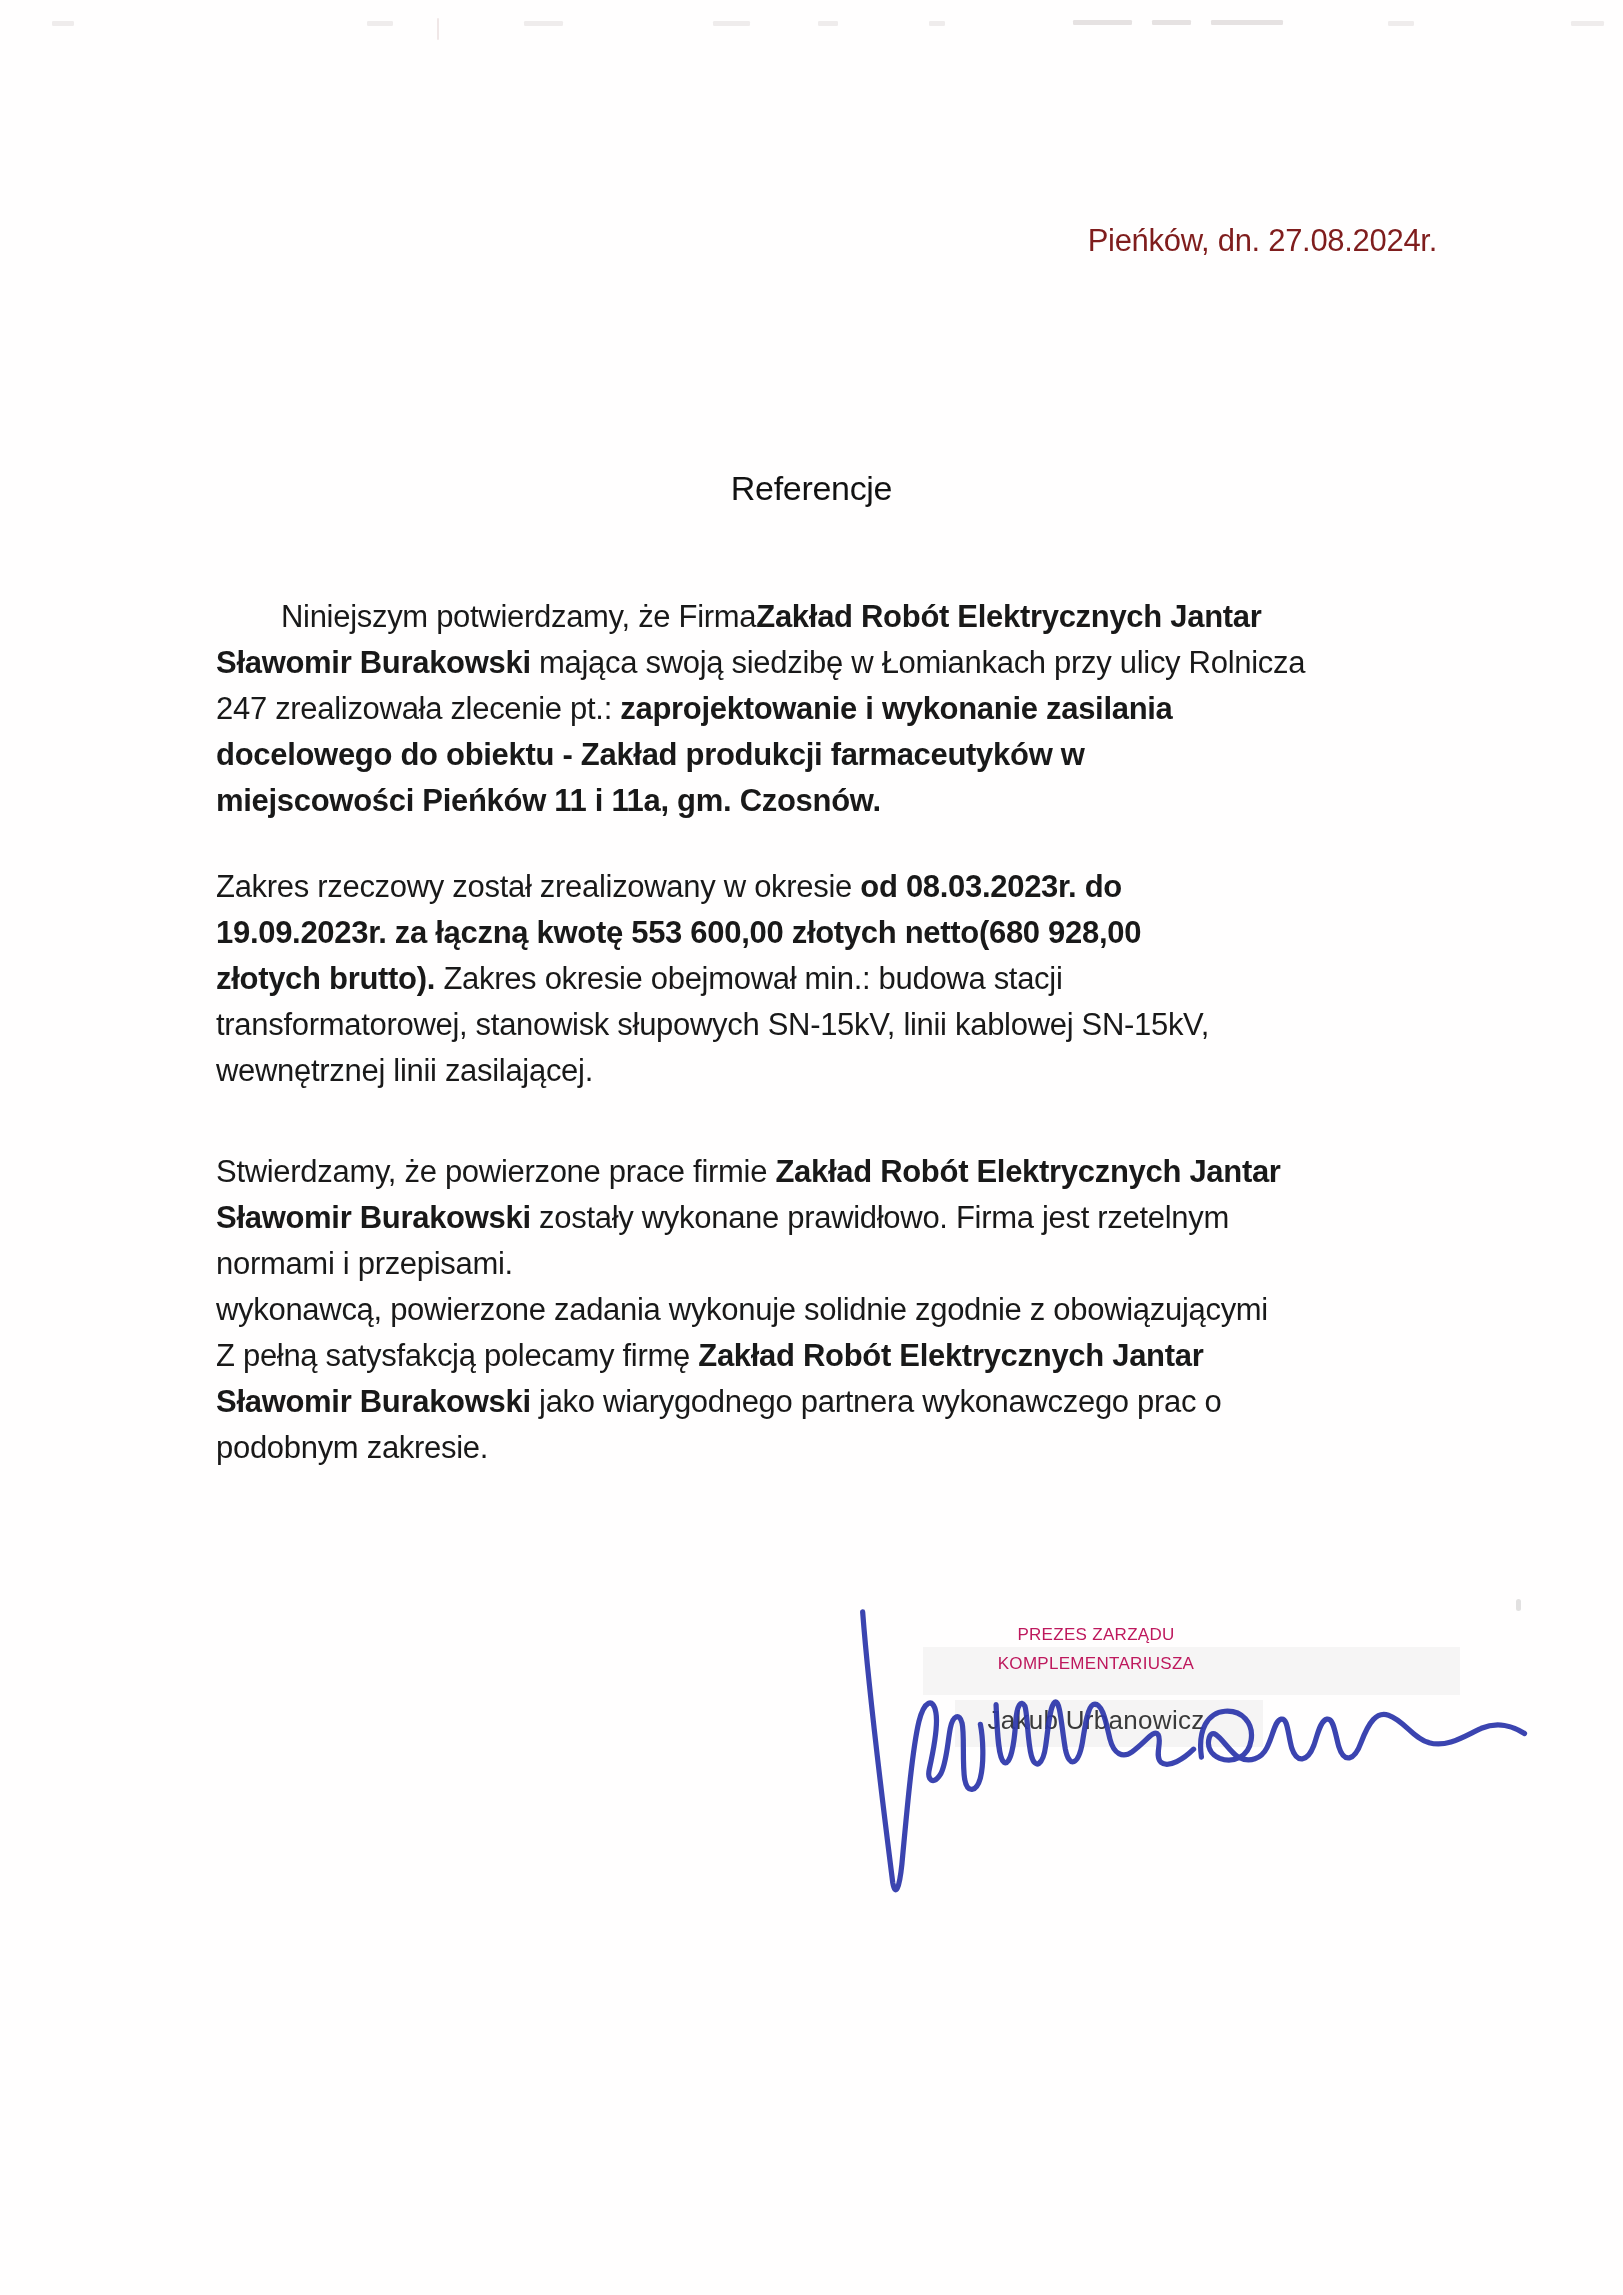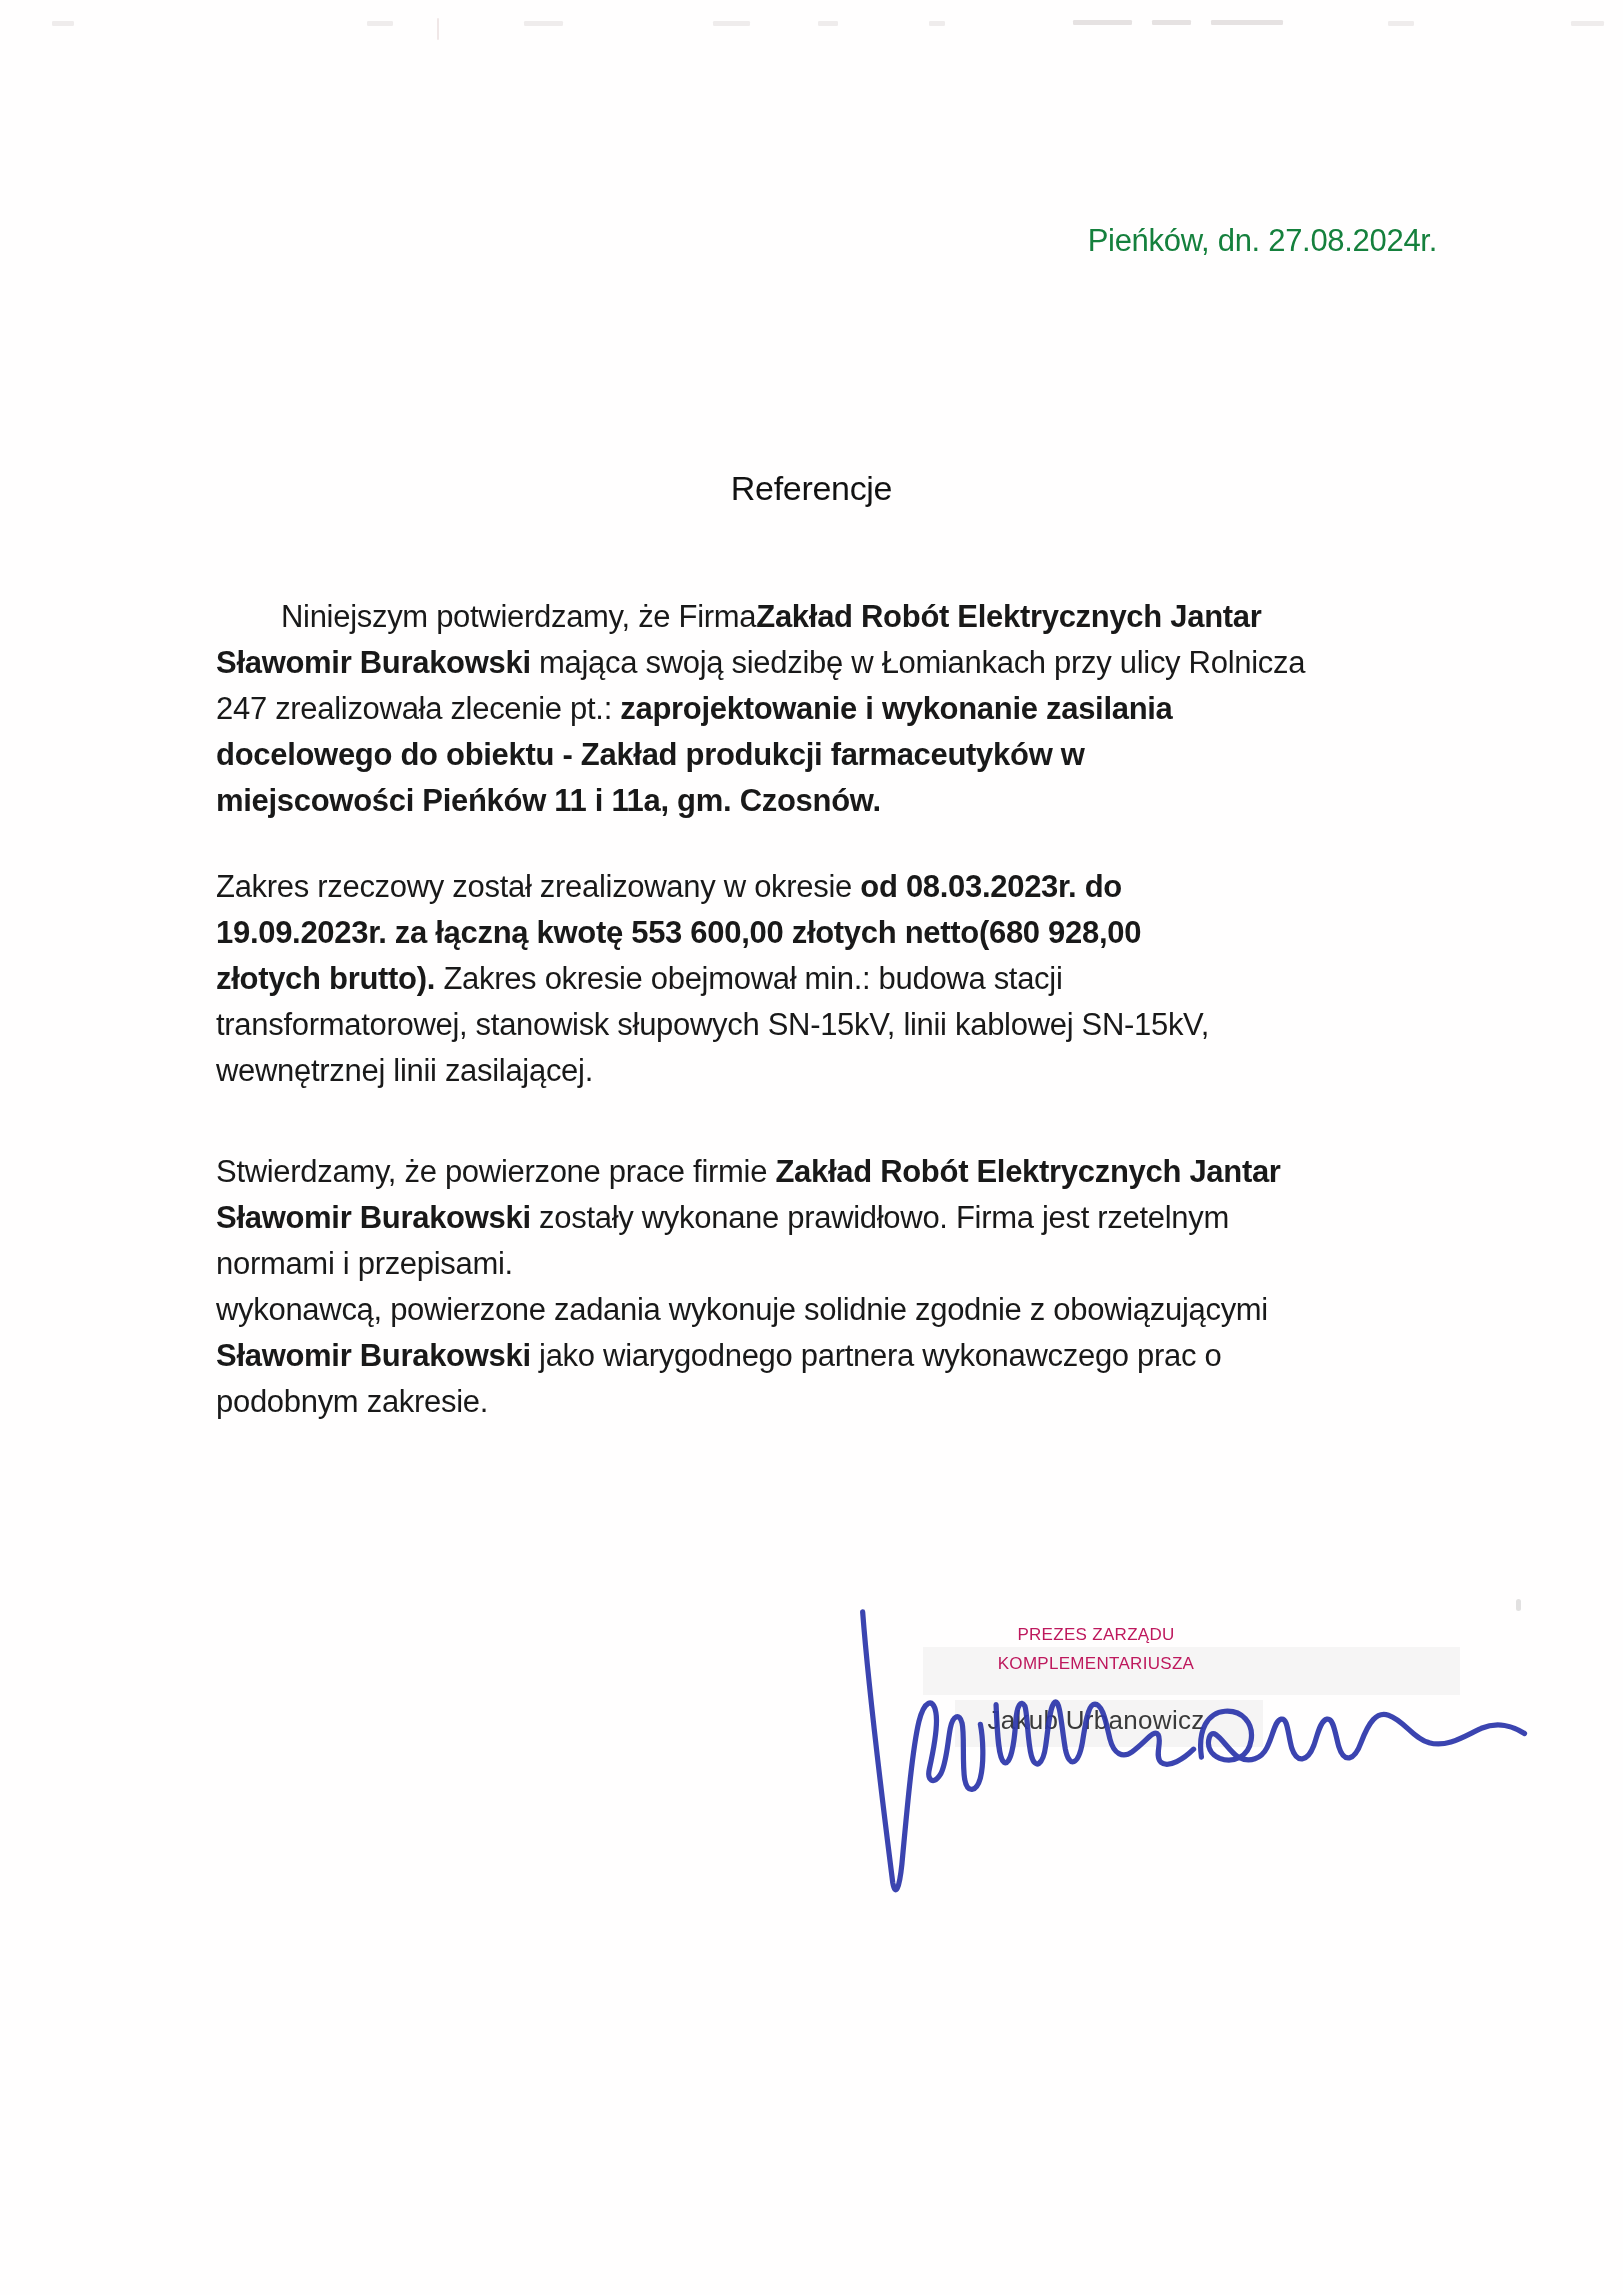--- a/index.html
+++ b/index.html
@@ -14,21 +14,21 @@
     width: 1623px; height: 2295px;
     background: #fffefe;
   }
   
   .artifact { position: absolute; background: #efecec; height: 5.2px; border-radius: 1.3px; }
   .artifact.dark { background: #e6e2e2; }
   .artifact.tick { width: 2px; height: 22px; background: #f0e7e7; }
 
   .date-line {
     position: absolute; top: 219px; right: 186px;
-    font-size: 31px; line-height: 43px; color: #15803d; letter-spacing: -0.3px;
+    font-size: 31px; line-height: 43px; color: #7f1d1d; letter-spacing: -0.3px;
   }
   .doc-title {
     position: absolute; top: 465px; left: 0; width: 1623px;
     text-align: center; font-size: 34px; font-weight: normal;
     color: #121212; line-height: 46px; letter-spacing: -0.3px;
   }
   .para {
     position: absolute; left: 196px; width: 1283px;
     font-size: 31px; line-height: 46px; color: #191919; letter-spacing: -0.3px; margin-left: 20px;
   }
@@ -94,20 +94,21 @@
     <div class="line"><span class="b">złotych brutto).</span><span> Zakres okresie obejmował min.: budowa stacji</span></div>
     <div class="line"><span>transformatorowej, stanowisk słupowych SN-15kV, linii kablowej SN-15kV,</span></div>
     <div class="line"><span>wewnętrznej linii zasilającej.</span></div>
   </div>
 
   <div class="para" id="p3">
     <div class="line"><span>Stwierdzamy, że  powierzone prace firmie </span><span class="b">Zakład Robót Elektrycznych Jantar</span></div>
     <div class="line"><span class="b">Sławomir Burakowski</span><span> zostały wykonane prawidłowo. Firma jest rzetelnym</span></div>
     <div class="line"><span>normami i przepisami.</span></div>
     <div class="line"><span>wykonawcą, powierzone zadania wykonuje solidnie zgodnie z obowiązującymi</span></div>
+    <div class="line"><span>Z pełną satysfakcją polecamy firmę </span><span class="b">Zakład Robót Elektrycznych Jantar</span></div>
     <div class="line"><span class="b">Sławomir Burakowski</span><span> jako wiarygodnego partnera wykonawczego prac o</span></div>
     <div class="line"><span>podobnym zakresie.</span></div>
   </div>
 
   <div class="sig-block">
     <div class="sig-halo1"></div>
     <div class="sig-halo2"></div>
     <div class="sig-dot"></div>
     <div class="sig-text-col">
       <div class="sig-role">PREZES ZARZĄDU</div>

